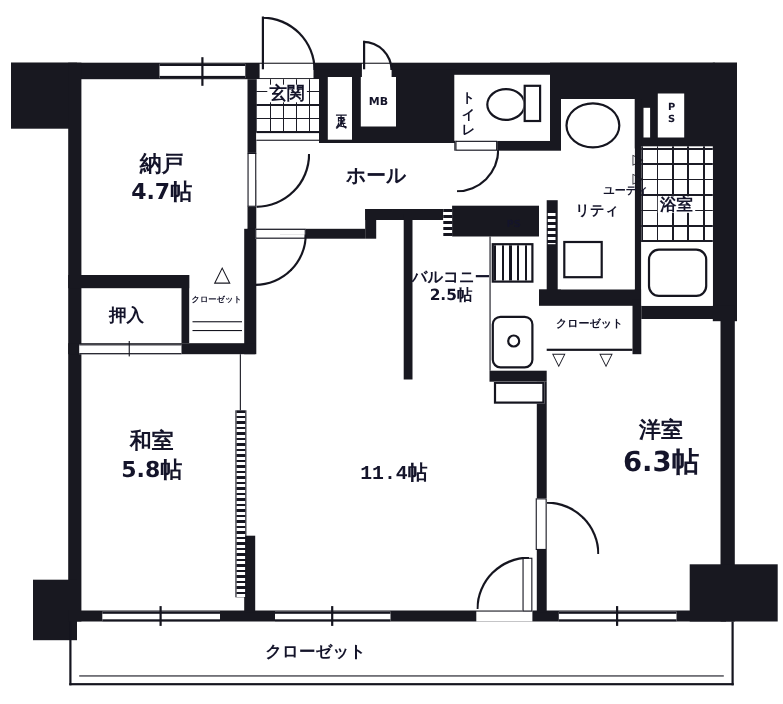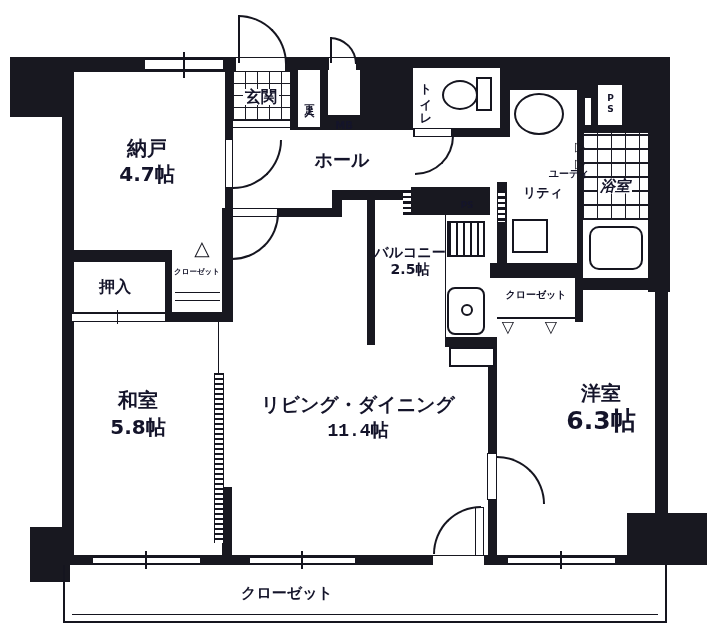--- a/index.html
+++ b/index.html
@@ -144,36 +144,35 @@
   <div class="sym" style="left:508px;top:327px;font-size:16px;">▽</div>
   <div class="sym" style="left:551px;top:327px;font-size:16px;">▽</div>
   <div class="sym" style="left:580px;top:146px;font-size:13px;">▷</div>
   <div class="sym" style="left:580px;top:163px;font-size:13px;">▷</div>
 
   <div style="position:absolute;left:63px;top:565px;width:604px;height:58px;border-left:2px solid #15151f;border-right:2px solid #15151f;border-bottom:2px solid #15151f;box-sizing:border-box;"></div>
   <div style="position:absolute;left:72px;top:565px;width:586px;height:50px;border-bottom:1px solid #15151f;box-sizing:border-box;"></div>
 
   <div class="lbl" style="left:147px;top:148px;font-size:20px;">納戸</div>
   <div class="lbl" style="left:147px;top:174px;font-size:20px;">4.7帖</div>
-  <div class="lbl whitebg" style="left:261px;top:97px;font-size:16px;">玄関</div>
+  <div class="lbl whitebg" style="left:261px;top:85px;font-size:16px;">玄関</div>
   <div class="vlbl" style="left:309px;top:98px;font-size:10px;">下足入</div>
-  <div class="lbl" style="left:344px;top:93px;font-size:10px;margin-top:33px;">MB</div>
+  <div class="lbl" style="left:344px;top:93px;font-size:10px;">MB</div>
   <div class="lbl" style="left:342px;top:160px;font-size:18px;">ホール</div>
   <div class="vlbl" style="left:426px;top:97px;font-size:12px;">トイレ</div>
   <div class="vlbl" style="left:610px;top:104px;font-size:9px;">PS</div>
   <div class="lbl" style="left:541px;top:174px;font-size:10px;margin-left:28px;">ユーティ</div>
   <div class="lbl" style="left:543px;top:192px;font-size:13px;">リティ</div>
-  <div class="lbl whitebg" style="left:615px;top:186px;font-size:15px;font-style:italic;">浴室</div>
+  <div class="lbl whitebg" style="left:615px;top:186px;font-size:15px;">浴室</div>
   <div class="lbl" style="left:410px;top:252px;font-size:14px;">バルコニー</div>
   <div class="lbl" style="left:410px;top:269px;font-size:14px;">2.5帖</div>
   <div class="lbl" style="left:467px;top:205px;font-size:9px;">PS</div>
   <div class="lbl" style="left:536px;top:295px;font-size:10px;">クローゼット</div>
   <div class="lbl" style="left:197px;top:272px;font-size:7.5px;">クローゼット</div>
   <div class="lbl" style="left:115px;top:287px;font-size:16px;">押入</div>
   <div class="lbl" style="left:138px;top:400px;font-size:20px;">和室</div>
   <div class="lbl" style="left:138px;top:427px;font-size:20px;">5.8帖</div>
-  <div class="lbl" style="left:358px;top:404px;font-size:19px;">リビング・ダイニング</div>
   <div class="lbl" style="left:358px;top:431px;font-size:18px;font-family:Liberation Mono, monospace;">11.4帖</div>
-  <div class="lbl" style="left:601px;top:393px;font-size:20px;">洋室</div>
+  <div class="lbl" style="left:601px;top:393px;font-size:20px;font-family:Liberation Mono, monospace;">洋室</div>
   <div class="lbl" style="left:601px;top:420px;font-size:25px;">6.3帖</div>
   <div class="lbl" style="left:287px;top:593px;font-size:15px;">クローゼット</div>
 
 </div>
 
 </body></html>

